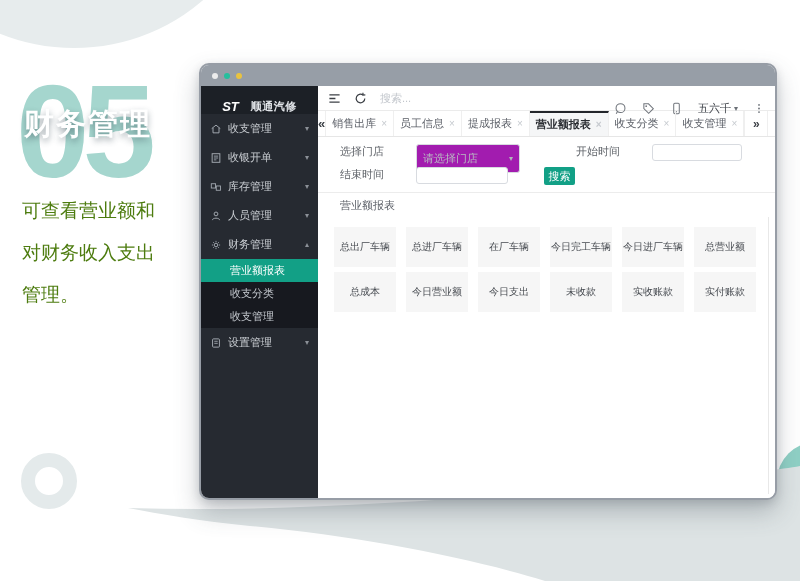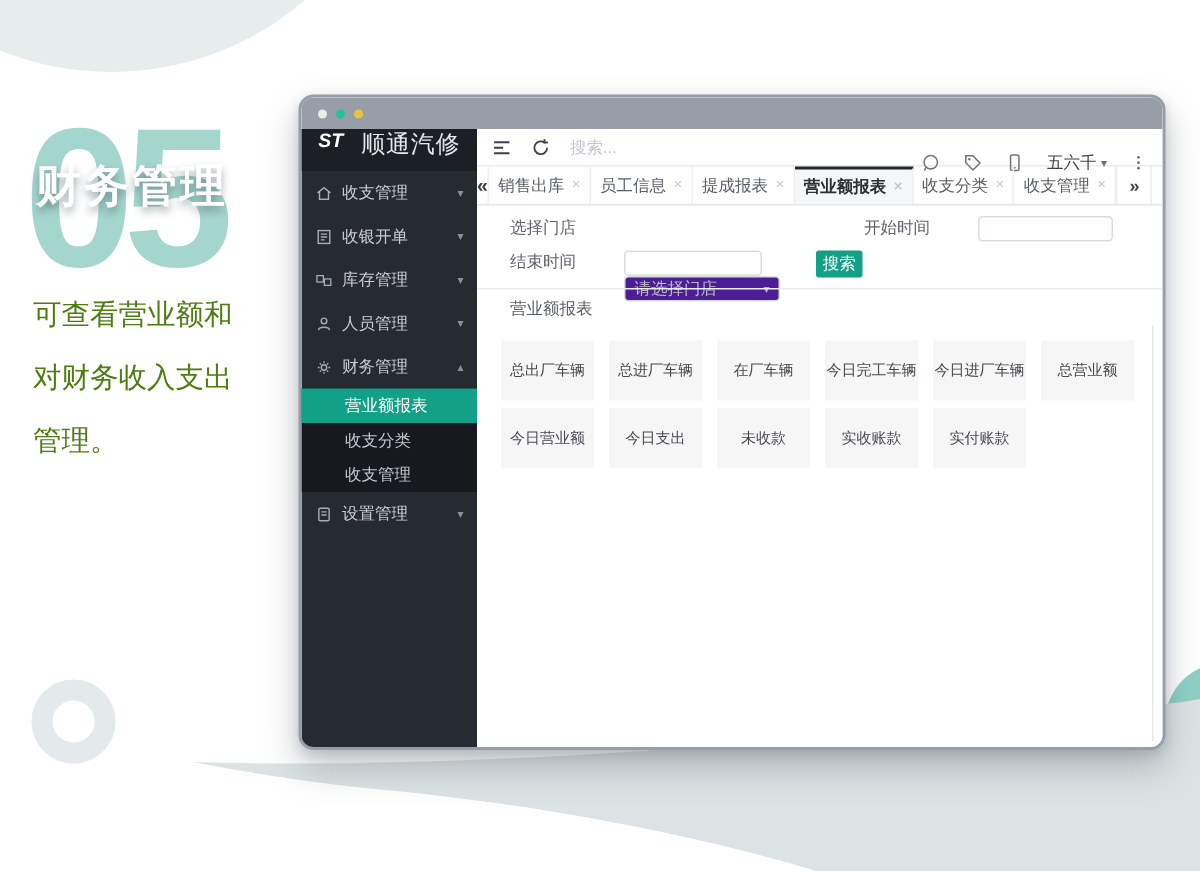--- a/index.html
+++ b/index.html
@@ -27,23 +27,23 @@
   .window { position:absolute; left:199px; top:63px; width:578px; height:437px; z-index:10;
     background:#fff; border:2px solid #979da6; border-radius:10px; overflow:hidden;
     box-shadow:0 12px 24px rgba(70,80,90,.30), 0 3px 8px rgba(70,80,90,.18); }
   .titlebar { height:21px; background:#979ea7; display:flex; align-items:center; padding-left:11px; gap:6px; }
   .dot { width:6px; height:6px; border-radius:50%; }
   .dot1 { background:#ececec; } .dot2 { background:#26bf9d; } .dot3 { background:#e9c33f; }
   .win-body { display:flex; height:calc(100% - 21px); }
 
   
   .sidebar { width:117px; background:#262a31; color:#c9cdd2; flex:none; display:flex; flex-direction:column; }
-  .side-logo { height:28px; background:#1c2026; display:flex; align-items:flex-start; justify-content:center; gap:12px; }
+  .side-logo { height:28px; background:#1c2026; display:flex; align-items:flex-end; justify-content:center; gap:12px; }
   .logo-mark { font-style:italic; font-weight:bold; font-size:13px; color:#fff; }
-  .logo-text { font-size:16px; color:#e3e6ea; letter-spacing:.5px; }
+  .logo-text { font-size:11px; color:#e3e6ea; letter-spacing:.5px;font-weight:bold; }
   .menu-item { height:29px; display:flex; align-items:center; gap:6px; padding:0 9px; font-size:11px; color:#c9cdd2; cursor:default; }
   .menu-item svg { flex:none; color:#a7adb5; }
   .menu-item .chev { margin-left:auto; font-size:8px; color:#8b9097; }
   .submenu { background:#17191f; }
   .subitem { height:23px; display:flex; align-items:center; padding-left:29px; font-size:11px; color:#c3c7cd; }
   .subitem.active { background:#12a086; color:#fff; }
 
   
   .main { flex:1; min-width:0; display:flex; flex-direction:column; background:#fff; }
 
@@ -57,21 +57,21 @@
   .tab-nav { width:22px; display:flex; align-items:center; justify-content:center; font-size:13px; font-weight:bold; color:#3c4046; border-right:1px solid #efefef; }
   .tab { display:flex; align-items:center; gap:5px; padding:0 6px; border-right:1px solid #efefef; white-space:nowrap; }
   .tab .x { color:#c6cacf; font-size:10px; }
   .tab.active { border-top:2px solid #23262b; background:#f5f6f7; font-weight:bold; color:#2b2e33; }
   .tab-right { margin-left:auto; display:flex; align-items:stretch; }
   .tab-ctl { width:23px; display:flex; align-items:center; justify-content:center; border-left:1px solid #efefef; color:#3c4046; font-weight:bold; font-size:12px; }
 
   .filterbar { padding:7px 0 0 22px; flex:none; font-size:11px; color:#5f6369; }
   .frow { display:flex; align-items:flex-start; height:17px; margin-bottom:6px;gap:32px; }
   .flabel { width:44px; flex:none; }
-  .fselect { width:104px; height:17px; border:1px solid #d8dbe0; border-radius:3px; display:flex; align-items:center; padding:0 6px; color:#b8bcc2; background:#4c1d95;margin-top:40px; }
+  .fselect { width:104px; height:29px; border:1px solid #d8dbe0; border-radius:3px; display:flex; align-items:center; padding:0 6px; color:#b8bcc2; background:#a21caf; }
   .fselect .chev { margin-left:auto; font-size:8px; color:#b0b4ba; }
   .finput { height:17px; border:1px solid #d8dbe0; border-radius:3px; background:#fff; }
   .w90 { width:90px; } .w92 { width:92px; }
   .ml24 { margin-left:24px; }
   .search-btn { margin-left:4px; width:31px; height:18px; border:none; border-radius:2px; background:#12a086; color:#fff; font-size:11px; font-family:inherit; line-height:18px; text-align:center; }
 
   .section-row { flex:none; border-top:1px solid #ececec; margin-top:2px; padding:5px 0 4px 22px; font-size:11px; color:#5a5e66; }
 
   .cards-area { flex:1; position:relative; padding:10px 0 0 16px; }
   .cards { display:inline-grid; grid-template-columns:repeat(6,62px); column-gap:10px; row-gap:5px; }
@@ -275,20 +275,21 @@
         <div class="section-row">营业额报表</div>
 
         <div class="cards-area">
           <div class="cards">
             <div class="card">总出厂车辆</div>
             <div class="card">总进厂车辆</div>
             <div class="card">在厂车辆</div>
             <div class="card">今日完工车辆</div>
             <div class="card">今日进厂车辆</div>
             <div class="card">总营业额</div>
+            <div class="card">总成本</div>
             <div class="card">今日营业额</div>
             <div class="card">今日支出</div>
             <div class="card">未收款</div>
             <div class="card">实收账款</div>
             <div class="card">实付账款</div>
           </div>
           <div class="scroll-line"></div>
         </div>
 
       </div>

